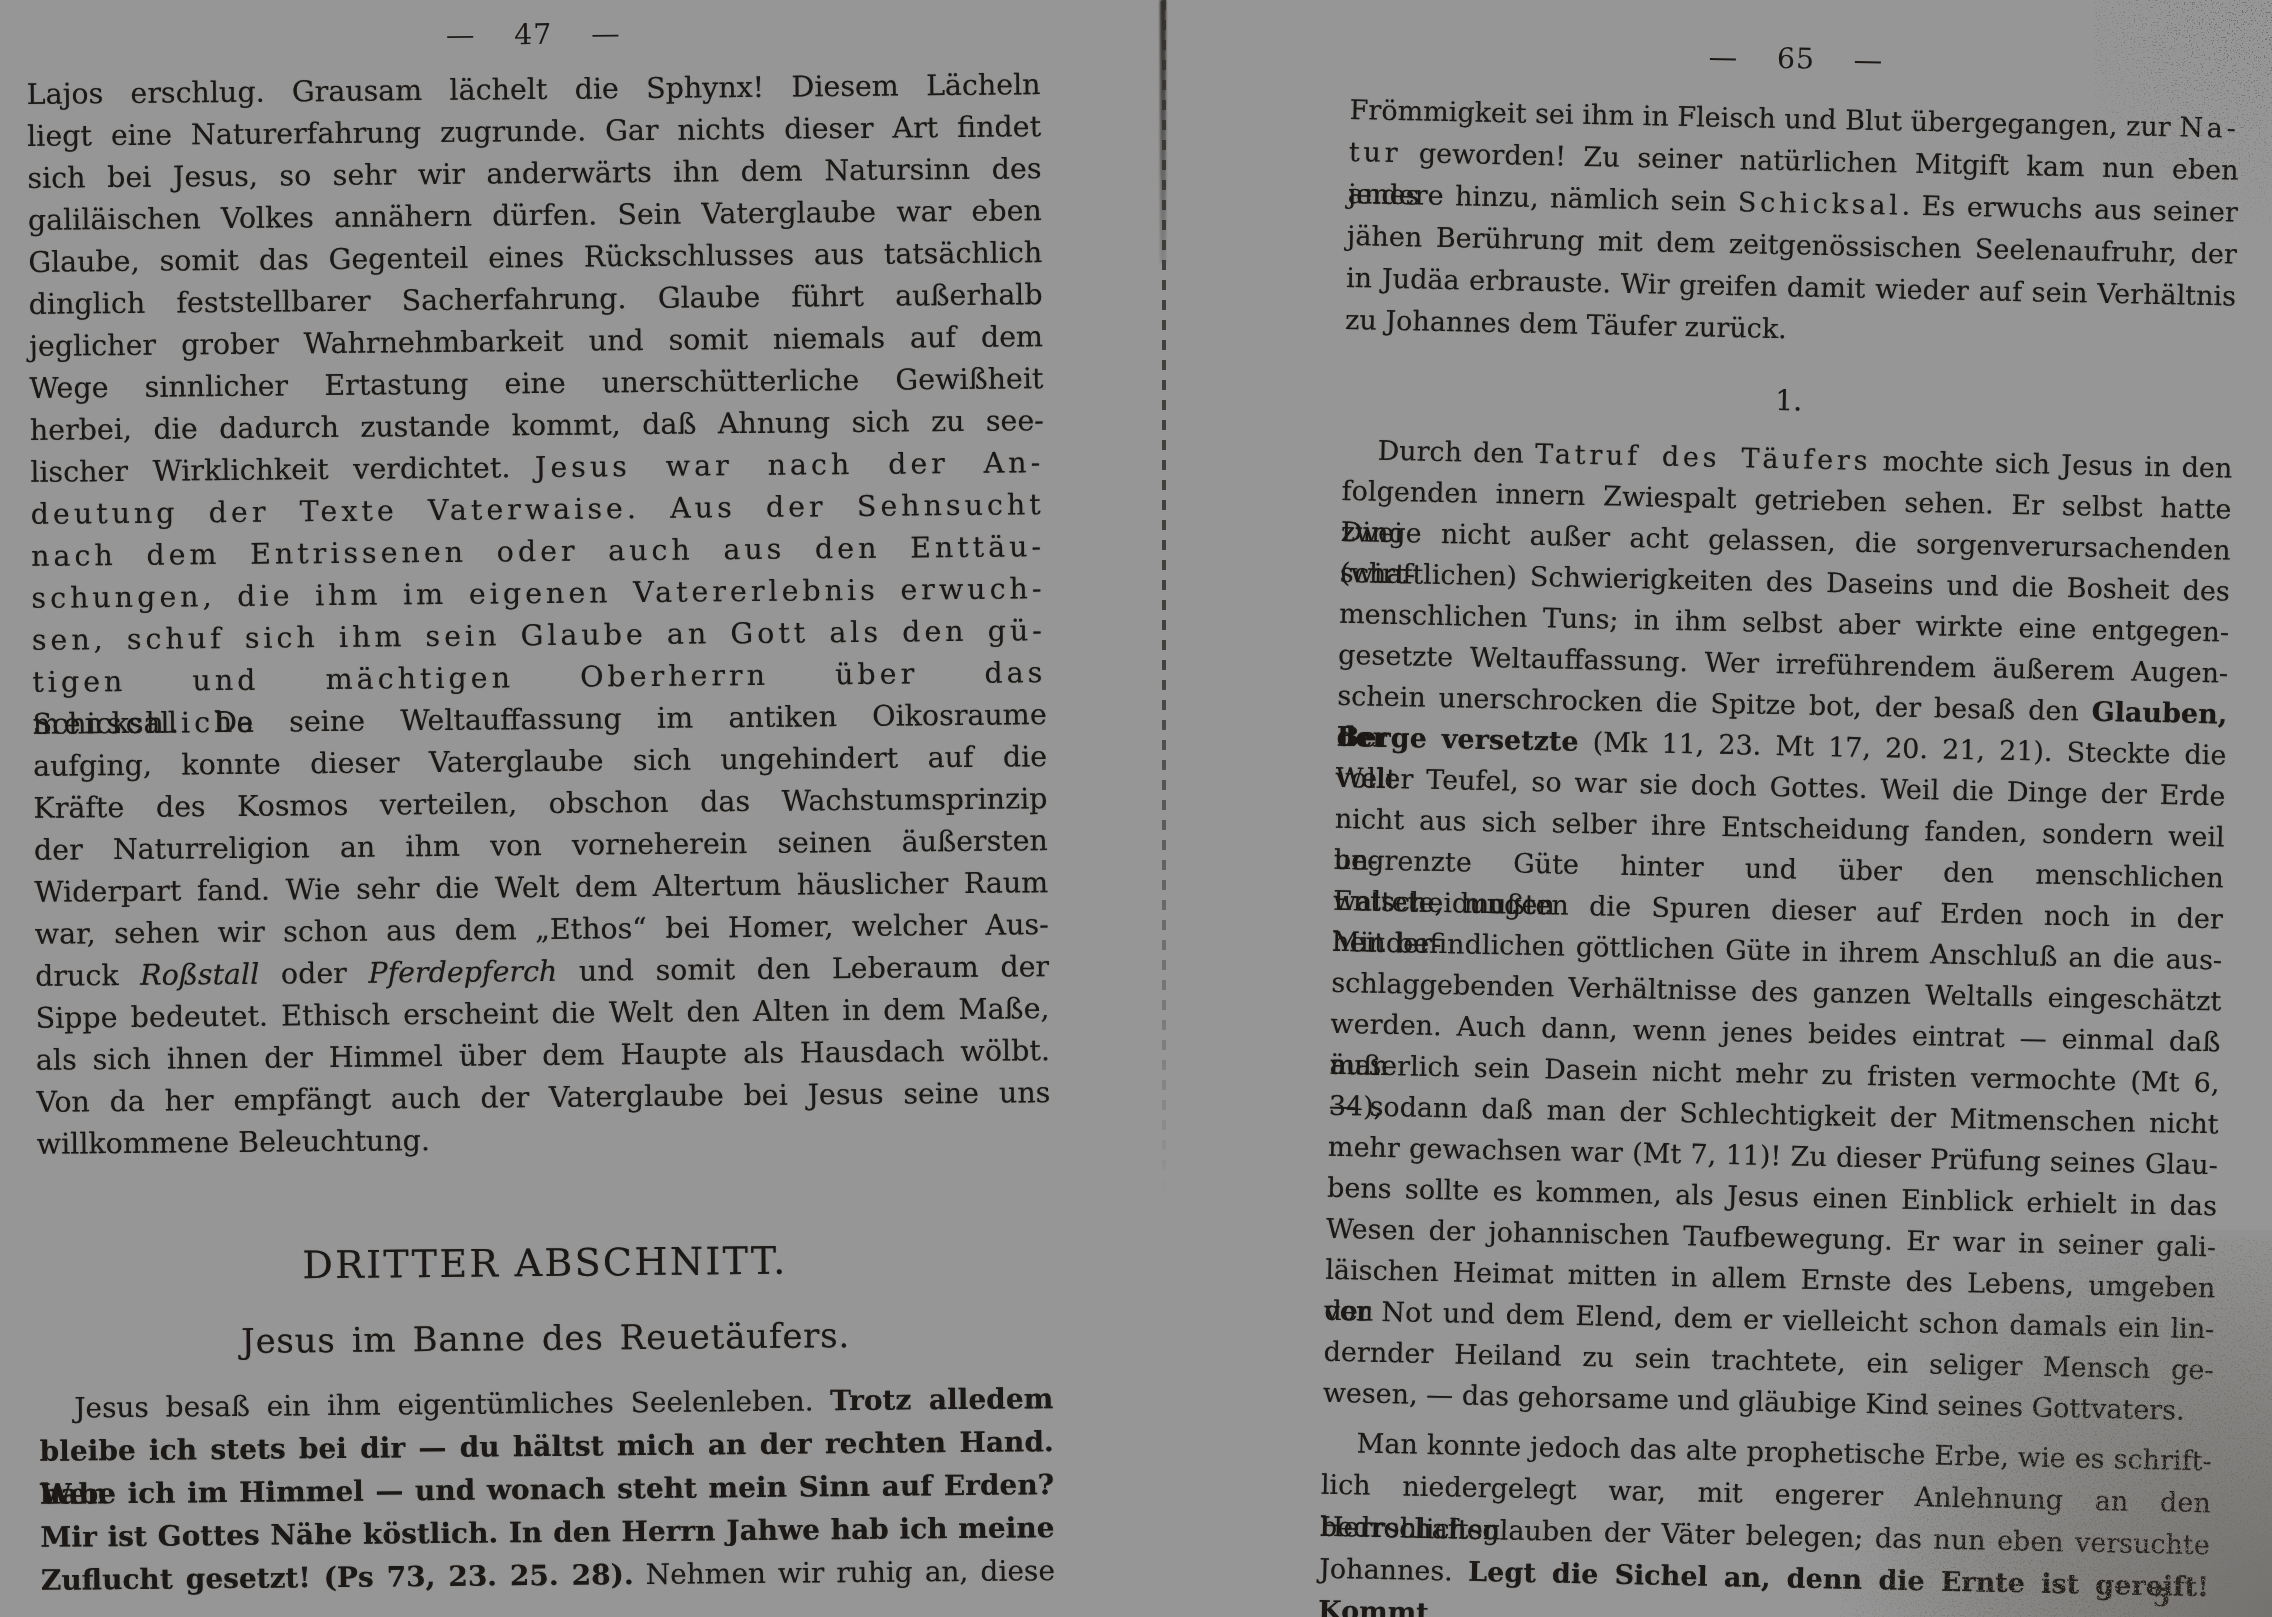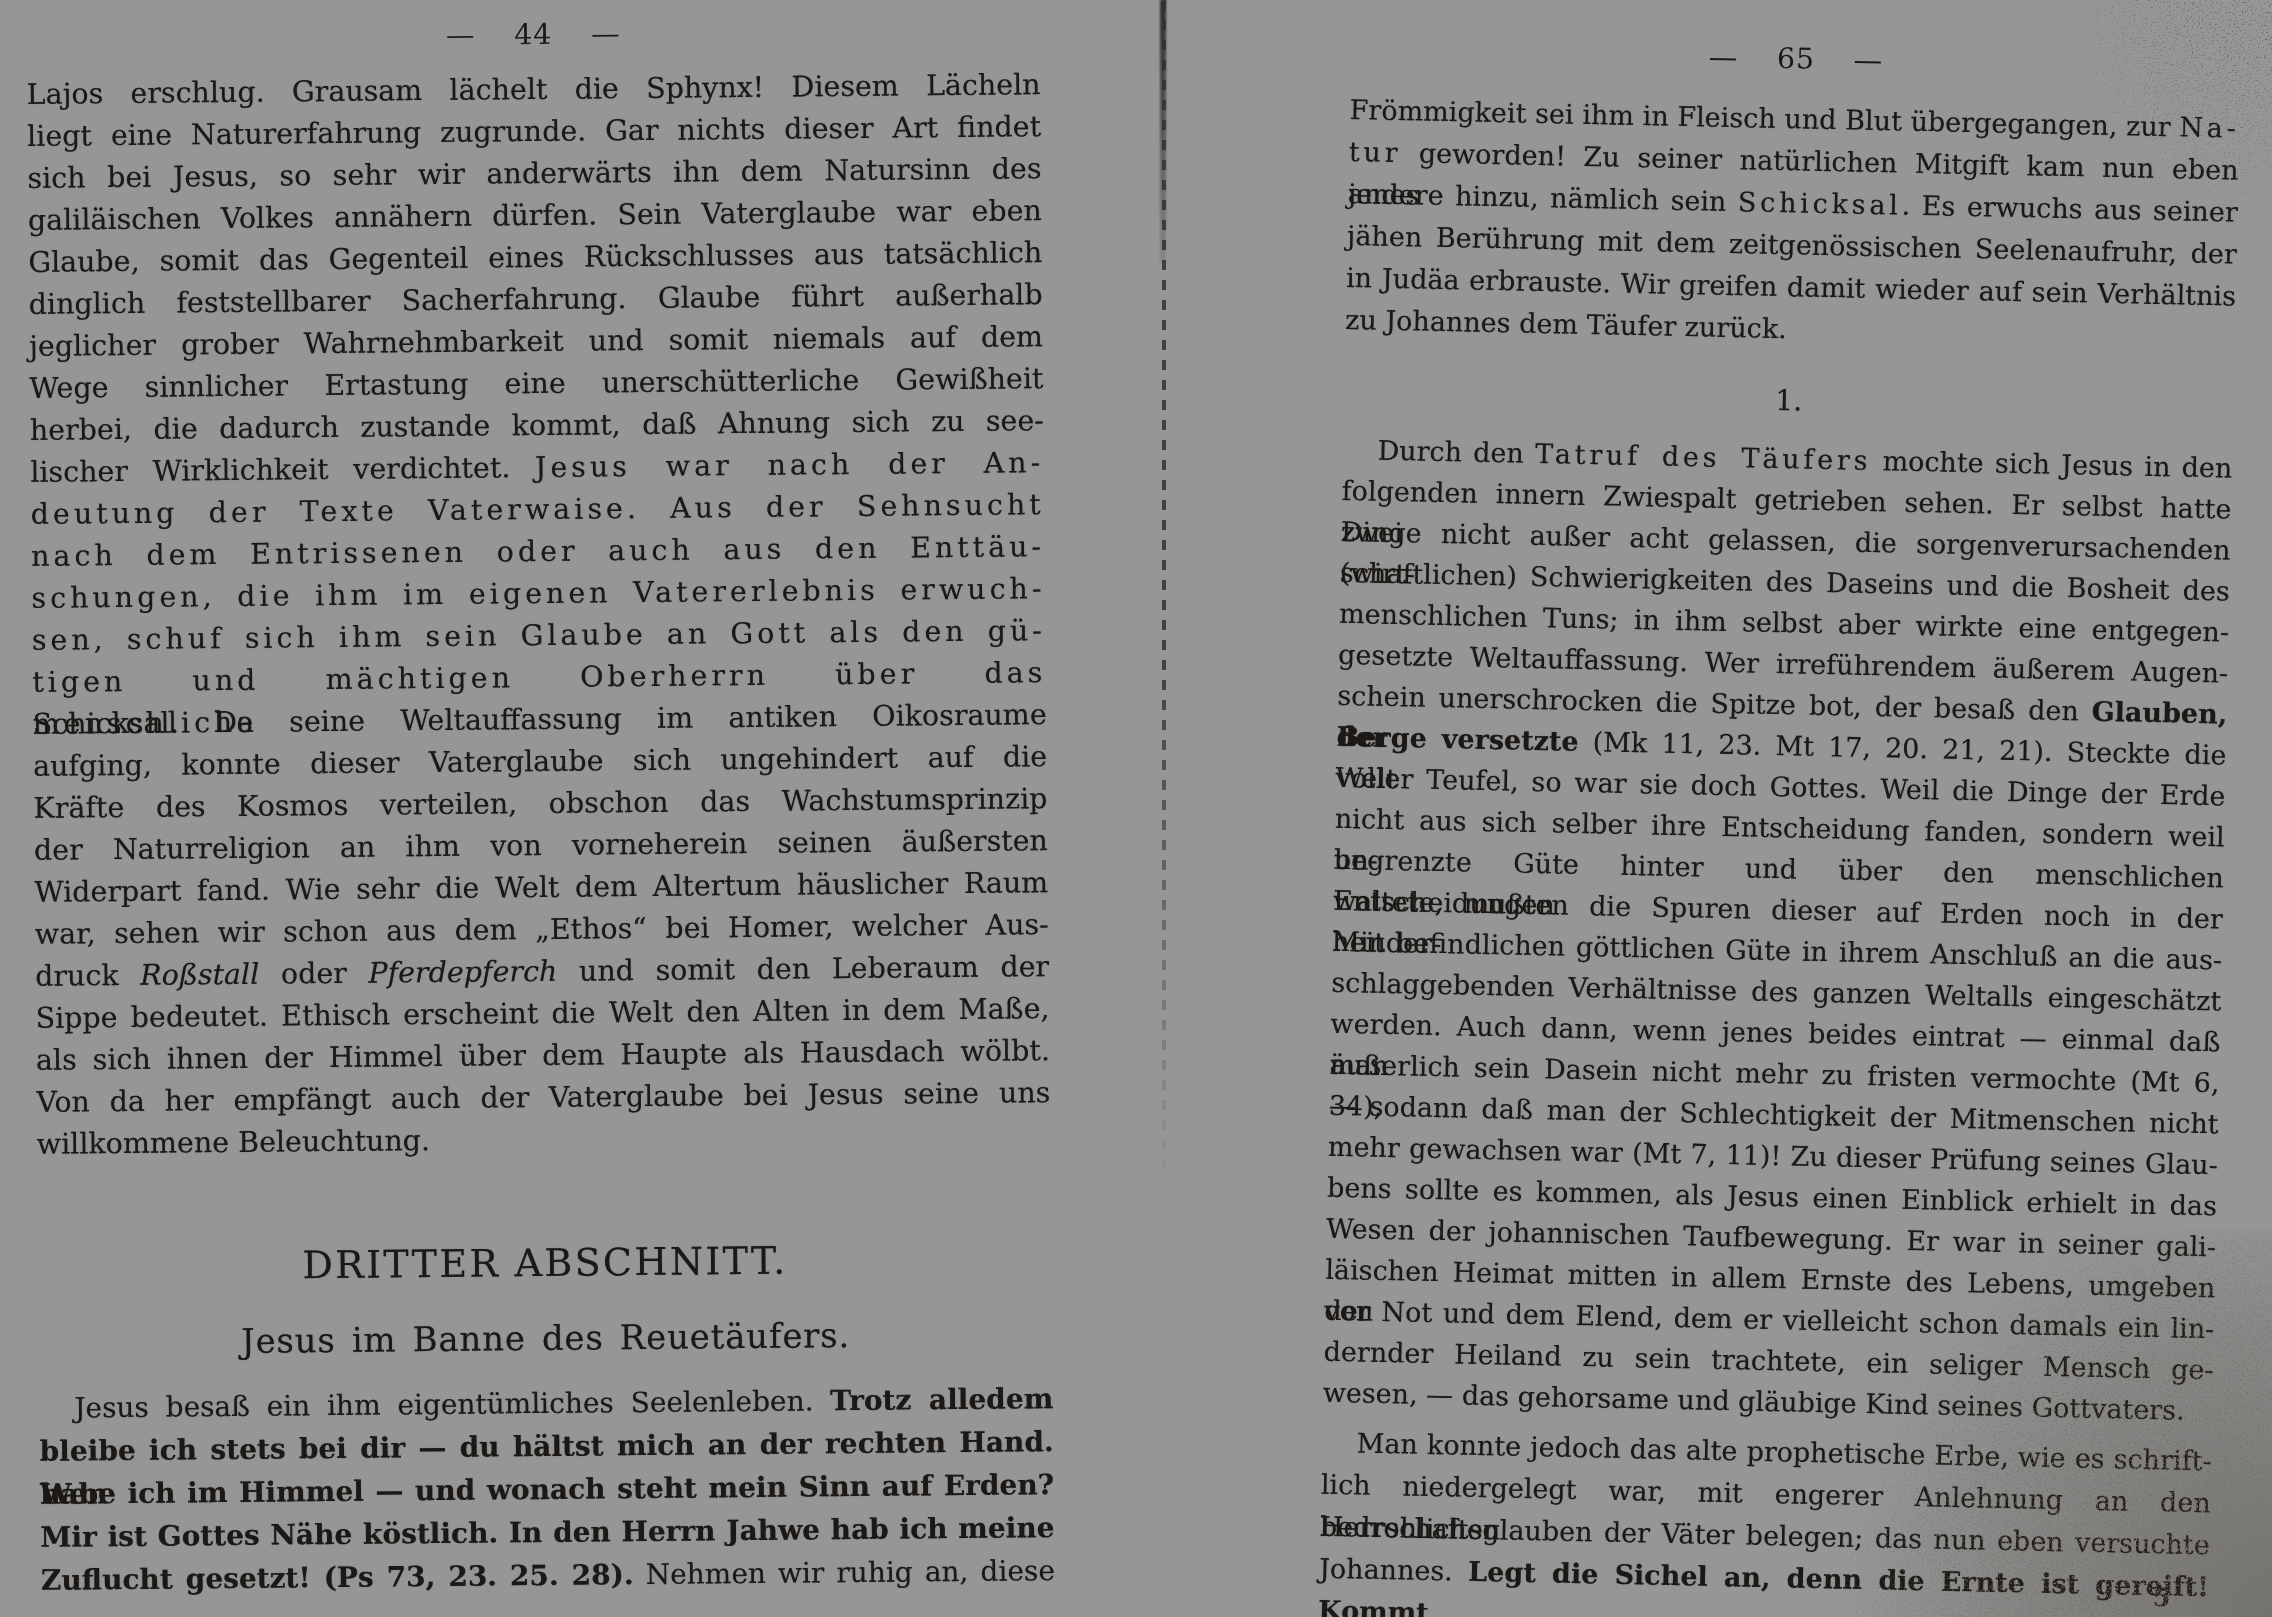--- a/index.html
+++ b/index.html
@@ -72,21 +72,21 @@
     mask-image:radial-gradient(circle at 100% 0%, #000 18%, rgba(0,0,0,.45) 55%, transparent 82%);}
   #noiseBR{left:1838px;top:1238px;
     -webkit-mask-image:radial-gradient(circle at 100% 100%, #000 28%, rgba(0,0,0,.5) 60%, transparent 86%);
     mask-image:radial-gradient(circle at 100% 100%, #000 28%, rgba(0,0,0,.5) 60%, transparent 86%);}
 </style>
 </head>
 <body>
 
 <section class="page" id="pageL">
   <div class="pg-header">
-    <span>—</span><span class="pgnum">44</span><span>—</span>
+    <span>—</span><span class="pgnum">47</span><span>—</span>
   </div>
   <div class="blocks">
       <div class="block blk0 kind-paragraph">
         <div class="ln"><span>Lajos erschlug. Grausam lächelt die Sphynx! Diesem Lächeln</span></div>
         <div class="ln"><span>liegt eine Naturerfahrung zugrunde. Gar nichts dieser Art findet</span></div>
         <div class="ln"><span>sich bei Jesus, so sehr wir anderwärts ihn dem Natursinn des</span></div>
         <div class="ln"><span>galiläischen Volkes annähern dürfen. Sein Vaterglaube war eben</span></div>
         <div class="ln"><span>Glaube, somit das Gegenteil eines Rückschlusses aus tatsächlich</span></div>
         <div class="ln"><span>dinglich feststellbarer Sacherfahrung. Glaube führt außerhalb</span></div>
         <div class="ln"><span>jeglicher grober Wahrnehmbarkeit und somit niemals auf dem</span></div>

